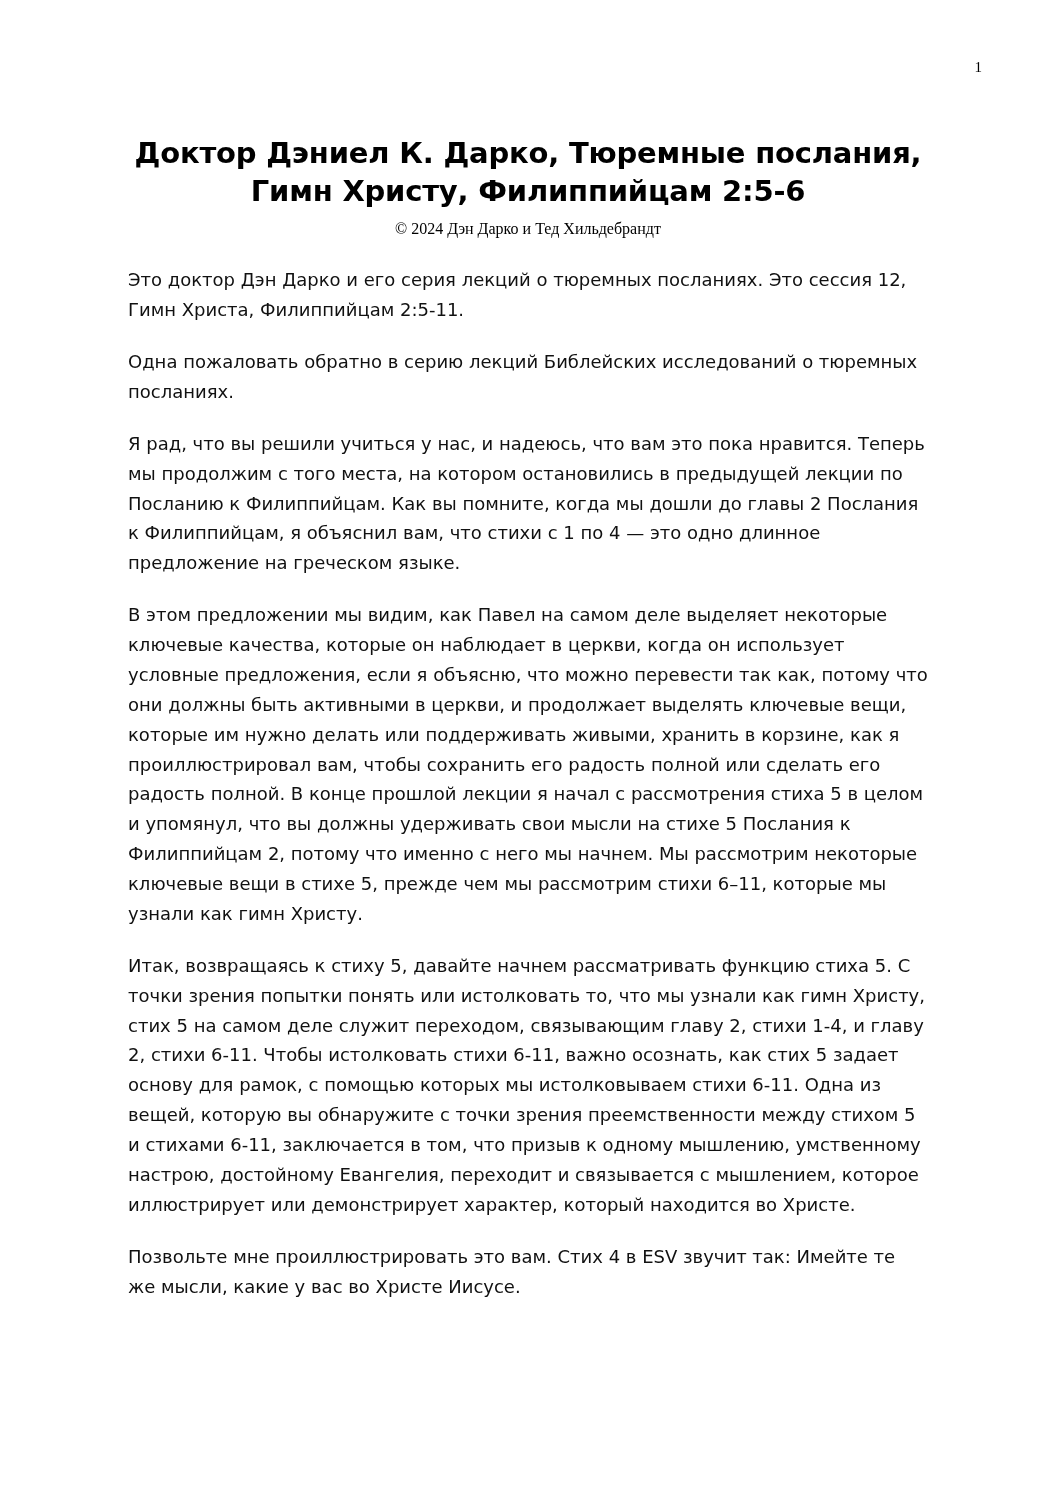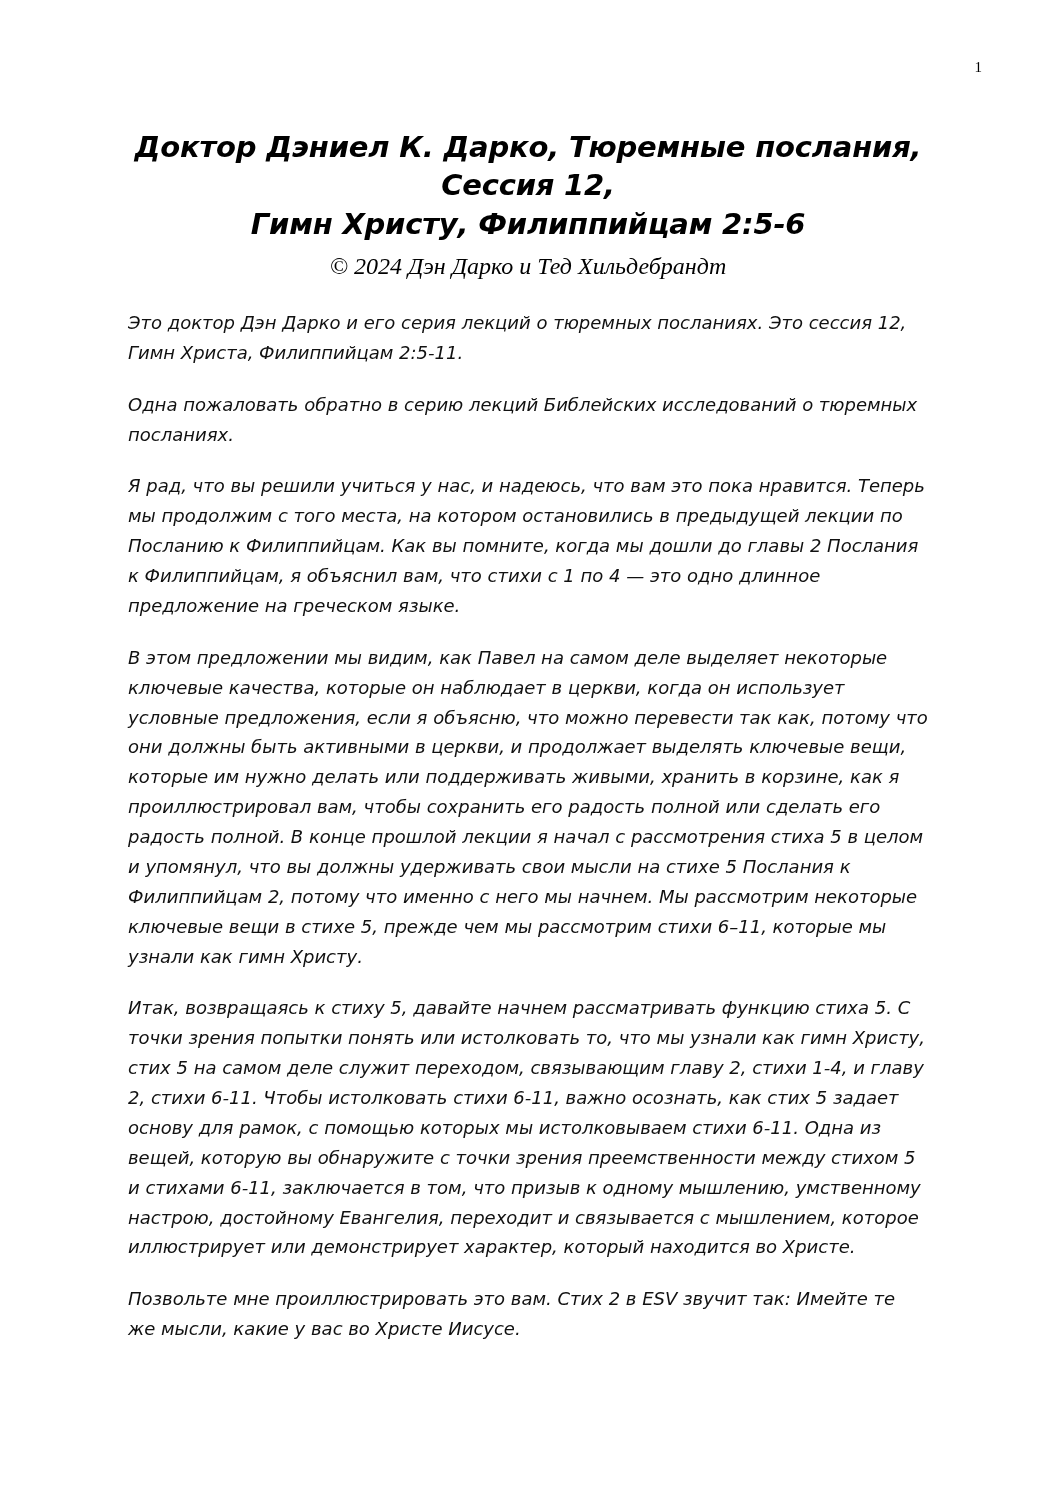--- a/index.html
+++ b/index.html
@@ -24,40 +24,39 @@
     top: 60px;
     right: 76px;
     font-family: "Liberation Serif", serif;
     font-size: 15px;
     color: #000;
     line-height: 1;
   }
   .content {
     position: absolute;
     left: 128px;
-    top: 128px;
+    top: 134px;
     width: 800px;
-    font-style: italic;
   }
   .doc-title {
     text-align: center;
     font-family: "DejaVu Sans", sans-serif;
     font-weight: bold;
     font-size: 29px;
     line-height: 1.32;
     margin: 0;
     letter-spacing: -0.2px;
   }
   .doc-title .line {
     display: block;
   }
   .copyright {
     text-align: center;
     font-family: "Liberation Serif", serif;
-    font-size: 24px;
+    font-size: 16px;
     margin-top: 8px;
     margin-bottom: 0;
     line-height: 1.3;
   }
   .body-text p {
     font-family: "DejaVu Sans", sans-serif;
     font-size: 18px;
     line-height: 1.66;
     margin: 0 0 22px 0;
     text-align: left;
@@ -71,29 +70,28 @@
 <body>
 
 <div class="page">
 
   <div class="page-number">1</div>
 
   <div class="content">
 
     <h1 class="doc-title">
       <span class="line">Доктор Дэниел К. Дарко, Тюремные послания,</span>
-      <span class="line">Сессия 12,</span>
       <span class="line">Гимн Христу, Филиппийцам 2:5-6</span>
     </h1>
 
     <div class="copyright">© 2024 Дэн Дарко и Тед Хильдебрандт</div>
 
     <div class="body-text">
       <p>Это доктор Дэн Дарко и его серия лекций о тюремных посланиях. Это сессия 12, Гимн Христа, Филиппийцам 2:5-11.</p>
       <p>Одна пожаловать обратно в серию лекций Библейских исследований о тюремных посланиях.</p>
       <p>Я рад, что вы решили учиться у нас, и надеюсь, что вам это пока нравится. Теперь мы продолжим с того места, на котором остановились в предыдущей лекции по Посланию к Филиппийцам. Как вы помните, когда мы дошли до главы 2 Послания к Филиппийцам, я объяснил вам, что стихи с 1 по 4 — это одно длинное предложение на греческом языке.</p>
       <p>В этом предложении мы видим, как Павел на самом деле выделяет некоторые ключевые качества, которые он наблюдает в церкви, когда он использует условные предложения, если я объясню, что можно перевести так как, потому что они должны быть активными в церкви, и продолжает выделять ключевые вещи, которые им нужно делать или поддерживать живыми, хранить в корзине, как я проиллюстрировал вам, чтобы сохранить его радость полной или сделать его радость полной. В конце прошлой лекции я начал с рассмотрения стиха 5 в целом и упомянул, что вы должны удерживать свои мысли на стихе 5 Послания к Филиппийцам 2, потому что именно с него мы начнем. Мы рассмотрим некоторые ключевые вещи в стихе 5, прежде чем мы рассмотрим стихи 6–11, которые мы узнали как гимн Христу.</p>
       <p>Итак, возвращаясь к стиху 5, давайте начнем рассматривать функцию стиха 5. С точки зрения попытки понять или истолковать то, что мы узнали как гимн Христу, стих 5 на самом деле служит переходом, связывающим главу 2, стихи 1-4, и главу 2, стихи 6-11. Чтобы истолковать стихи 6-11, важно осознать, как стих 5 задает основу для рамок, с помощью которых мы истолковываем стихи 6-11. Одна из вещей, которую вы обнаружите с точки зрения преемственности между стихом 5 и стихами 6-11, заключается в том, что призыв к одному мышлению, умственному настрою, достойному Евангелия, переходит и связывается с мышлением, которое иллюстрирует или демонстрирует характер, который находится во Христе.</p>
-      <p>Позвольте мне проиллюстрировать это вам. Стих 2 в ESV звучит так: Имейте те же мысли, какие у вас во Христе Иисусе.</p>
+      <p>Позвольте мне проиллюстрировать это вам. Стих 4 в ESV звучит так: Имейте те же мысли, какие у вас во Христе Иисусе.</p>
     </div>
 
   </div>
 </div>
 
 </body></html>

